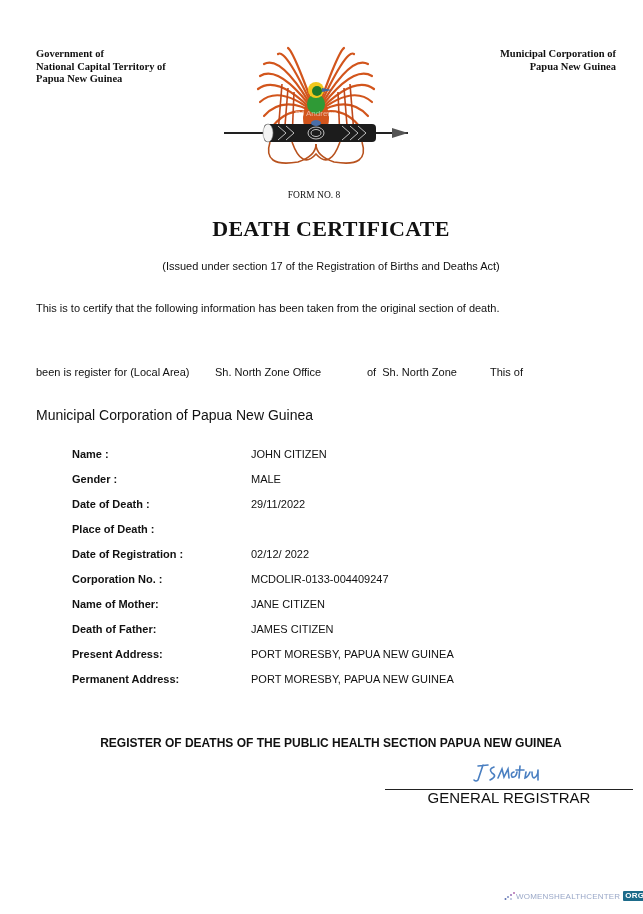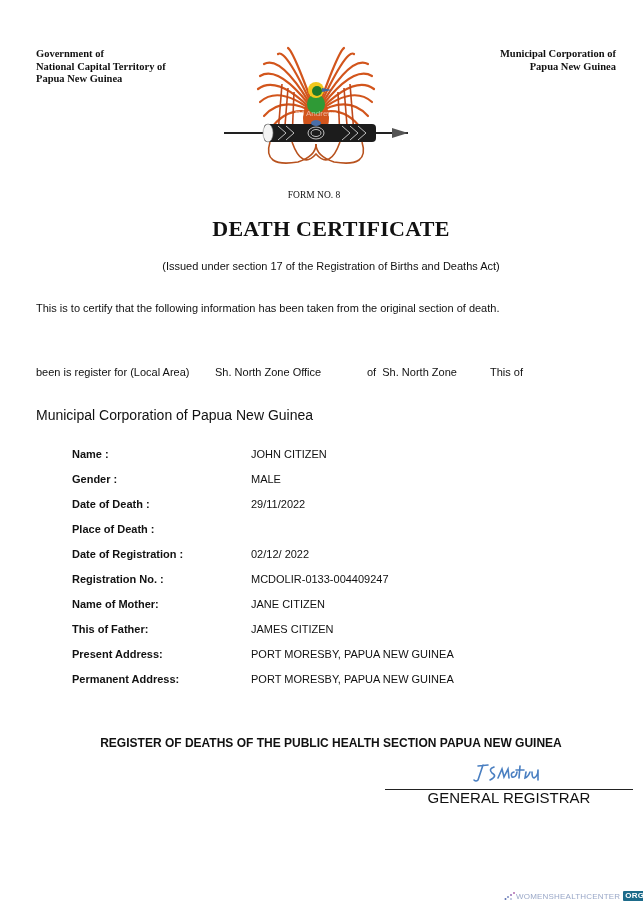--- a/index.html
+++ b/index.html
@@ -134,29 +134,29 @@
   <span class="val">29/11/2022</span>
 </div>
 <div class="abs row sans" style="top:523px">
   <span class="lbl">Place of Death :</span>
 </div>
 <div class="abs row sans" style="top:548px">
   <span class="lbl">Date of Registration :</span>
   <span class="val">02/12/ 2022</span>
 </div>
 <div class="abs row sans" style="top:573px">
-  <span class="lbl">Registration No. :</span>
+  <span class="lbl">Corporation No. :</span>
   <span class="val">MCDOLIR-0133-004409247</span>
 </div>
 <div class="abs row sans" style="top:598px">
   <span class="lbl">Name of Mother:</span>
   <span class="val">JANE CITIZEN</span>
 </div>
 <div class="abs row sans" style="top:623px">
-  <span class="lbl">This of Father:</span>
+  <span class="lbl">Death of Father:</span>
   <span class="val">JAMES CITIZEN</span>
 </div>
 <div class="abs row sans" style="top:648px">
   <span class="lbl">Present Address:</span>
   <span class="val">PORT MORESBY, PAPUA NEW GUINEA</span>
 </div>
 <div class="abs row sans" style="top:673px">
   <span class="lbl">Permanent Address:</span>
   <span class="val">PORT MORESBY, PAPUA NEW GUINEA</span>
 </div>

